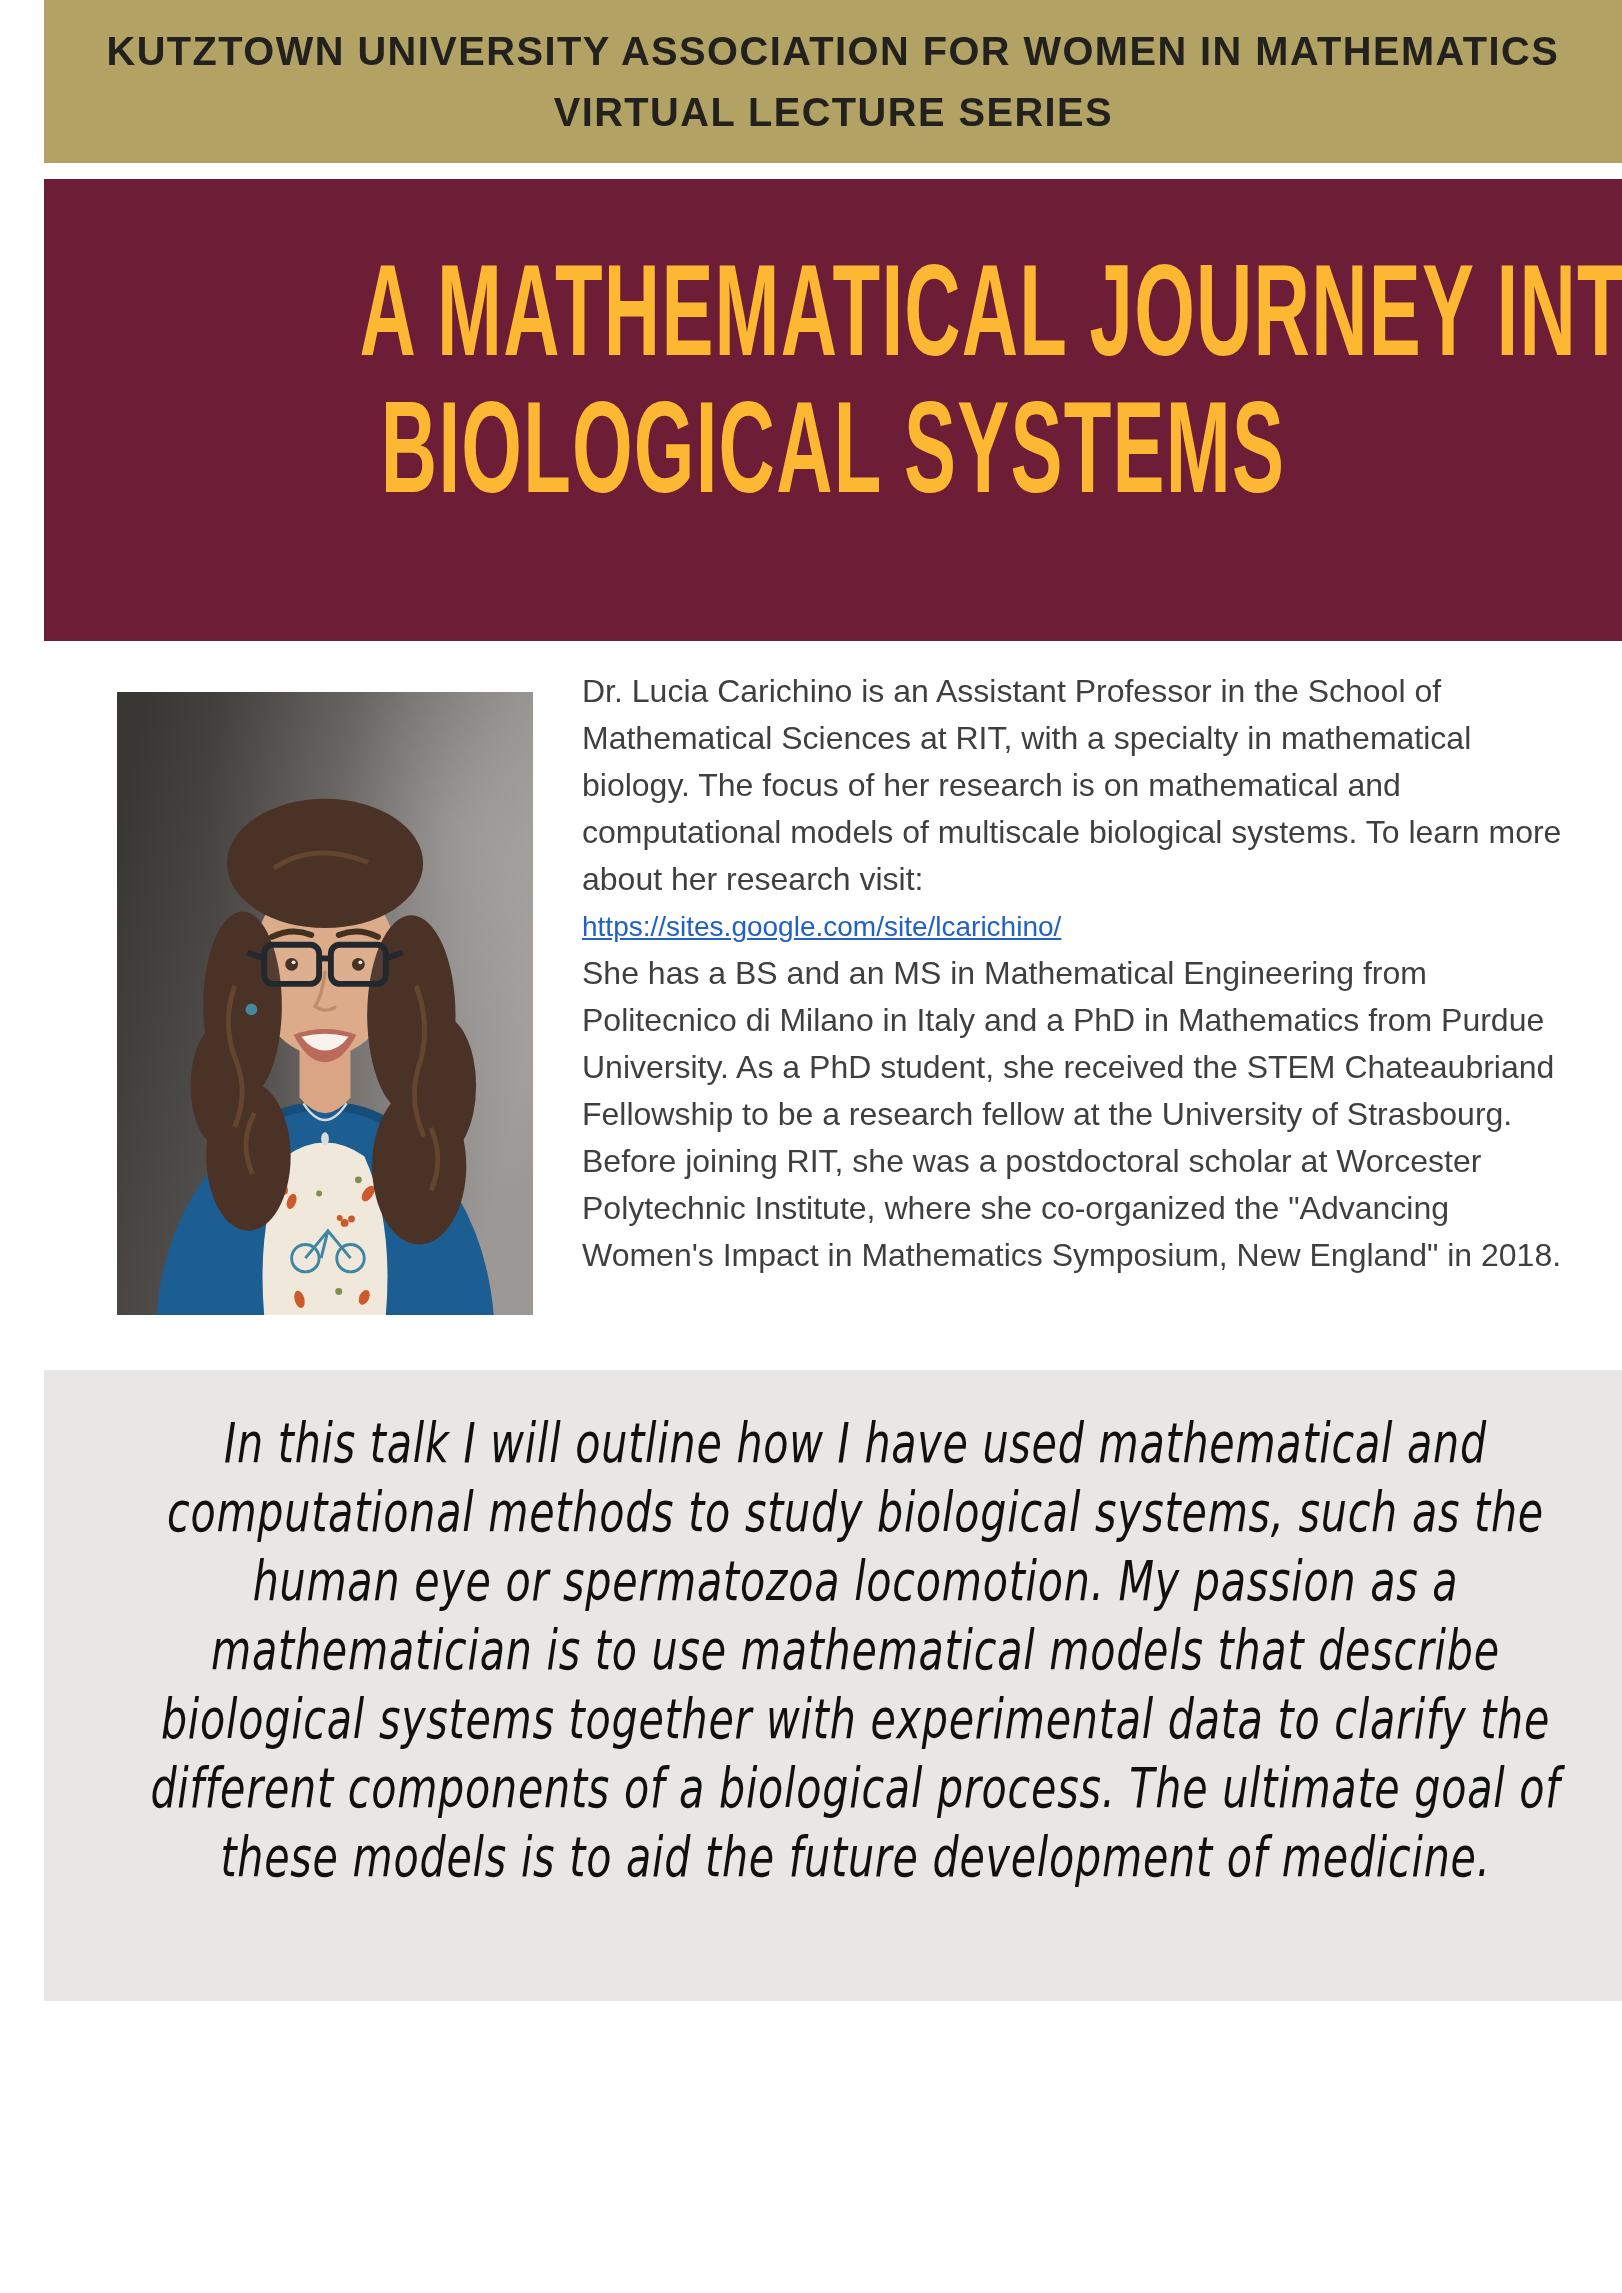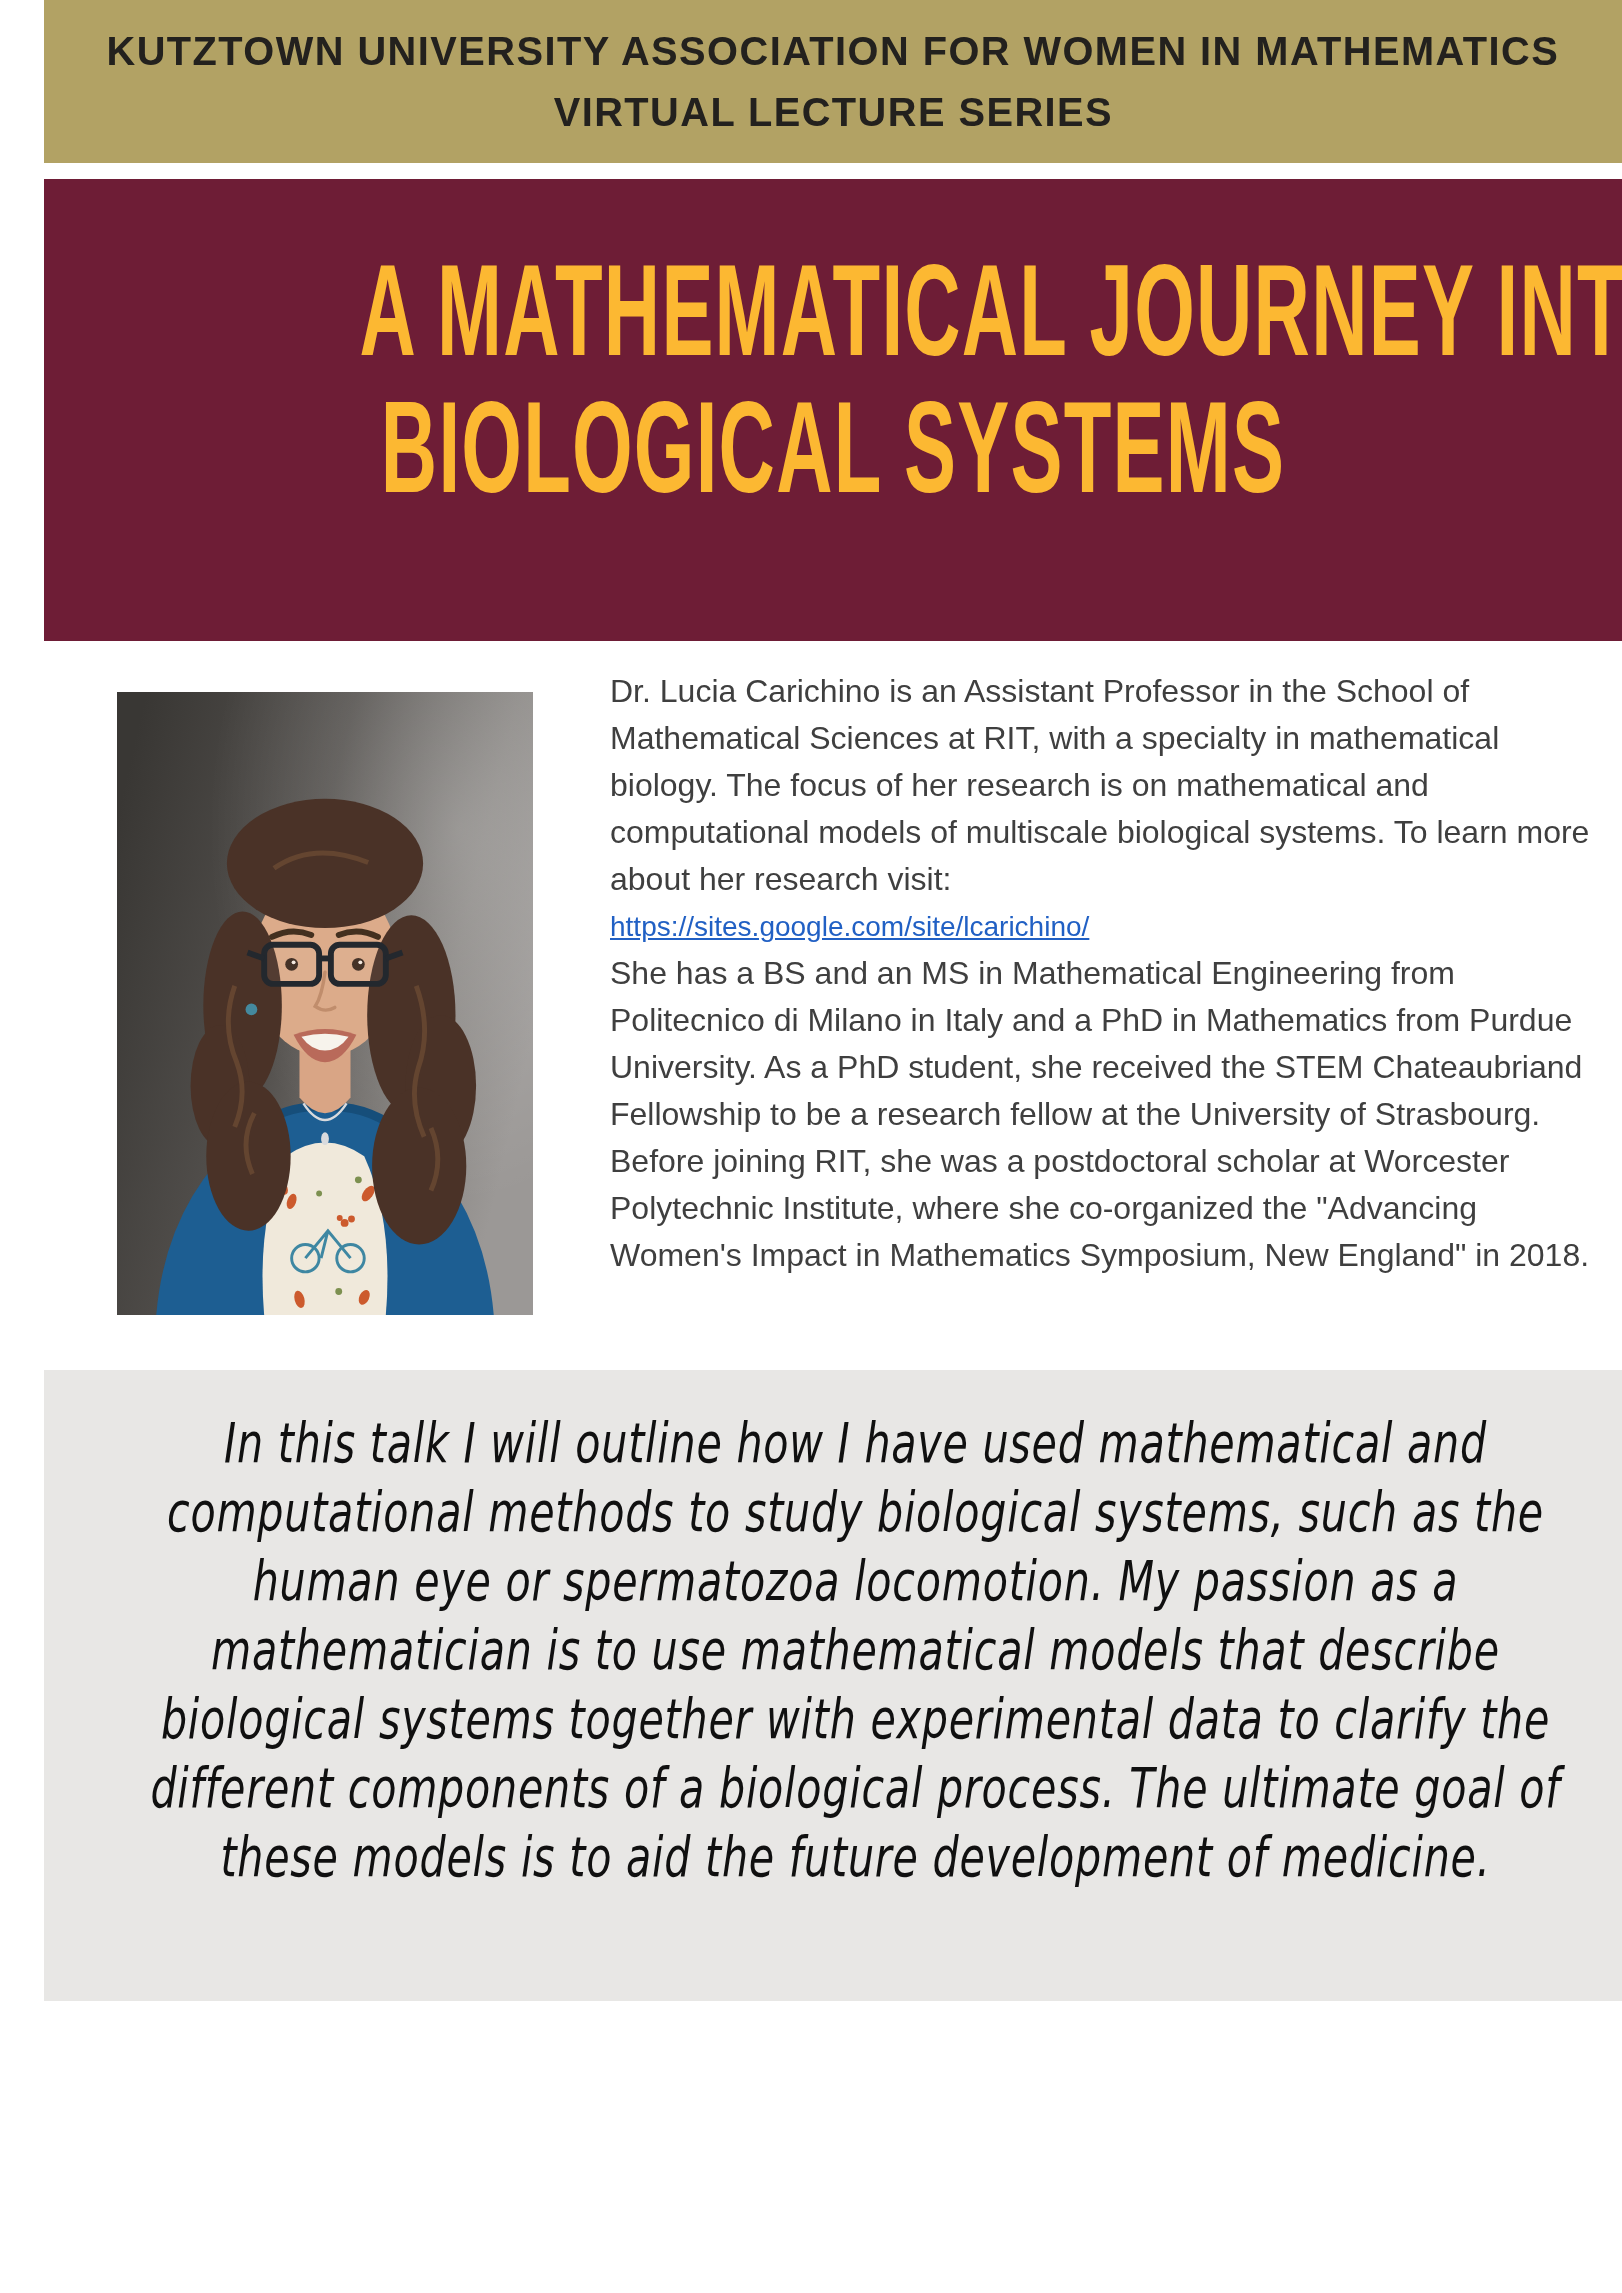--- a/index.html
+++ b/index.html
@@ -55,21 +55,21 @@
   }
 
   
   .bio-block{height:729px;background:#ffffff;position:relative;}
   .photo{
     position:absolute;left:73px;top:51px;width:416px;height:623px;
     overflow:hidden;
   }
   .photo svg{display:block;width:100%;height:100%;}
   .bio-text{
-    position:absolute;left:566px;top:27.4px;width:1002px;
+    position:absolute;left:538px;top:27.4px;width:1002px;
     color:var(--bio-text,#3f3f3f);font-size:32px;line-height:47px;
     font-family:"Liberation Sans",sans-serif;
   }
   .bio-link{
     display:block;color:var(--link-blue,#2160c4);
     font-size:28px;line-height:47px;width:fit-content;
   }
 
   
   .abstract-block{height:631px;background:var(--gray-bg,#e8e7e5);padding-top:39px;overflow:hidden;font-style:italic;}

